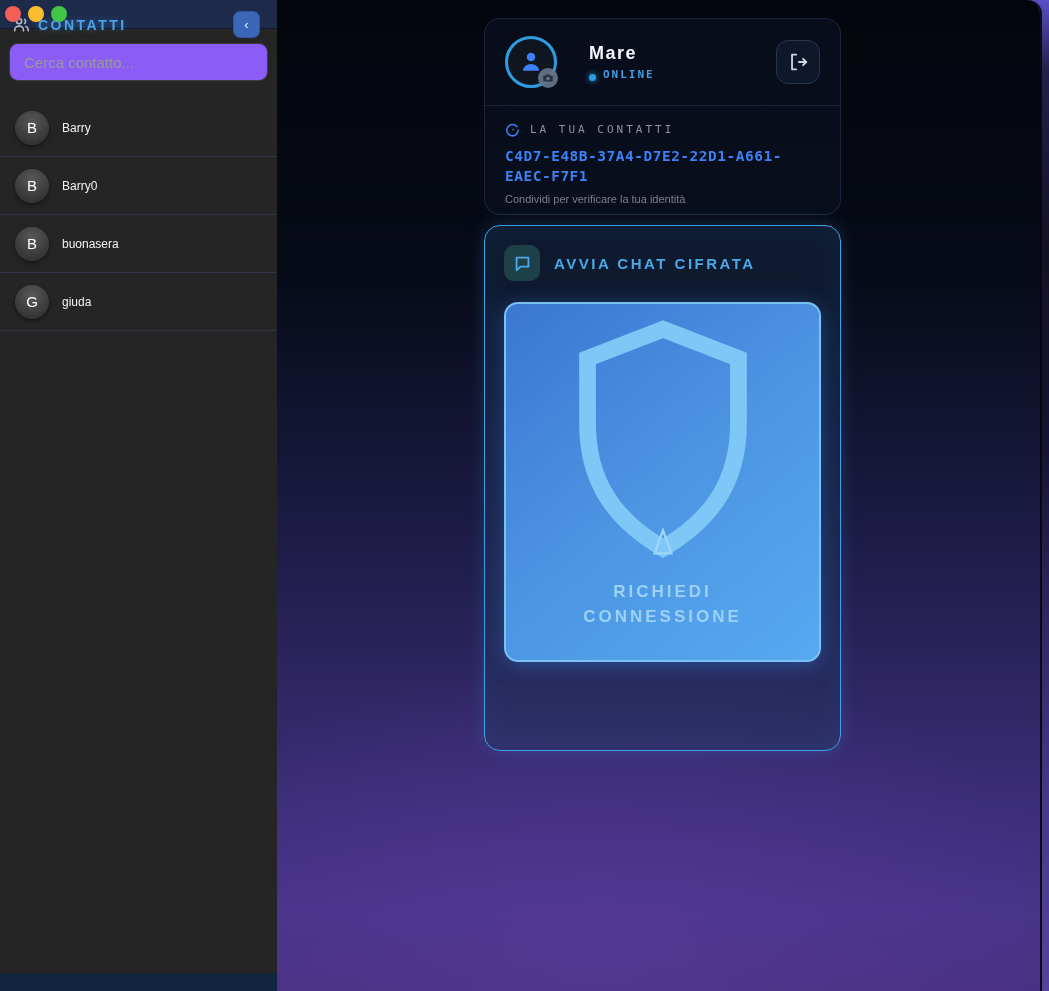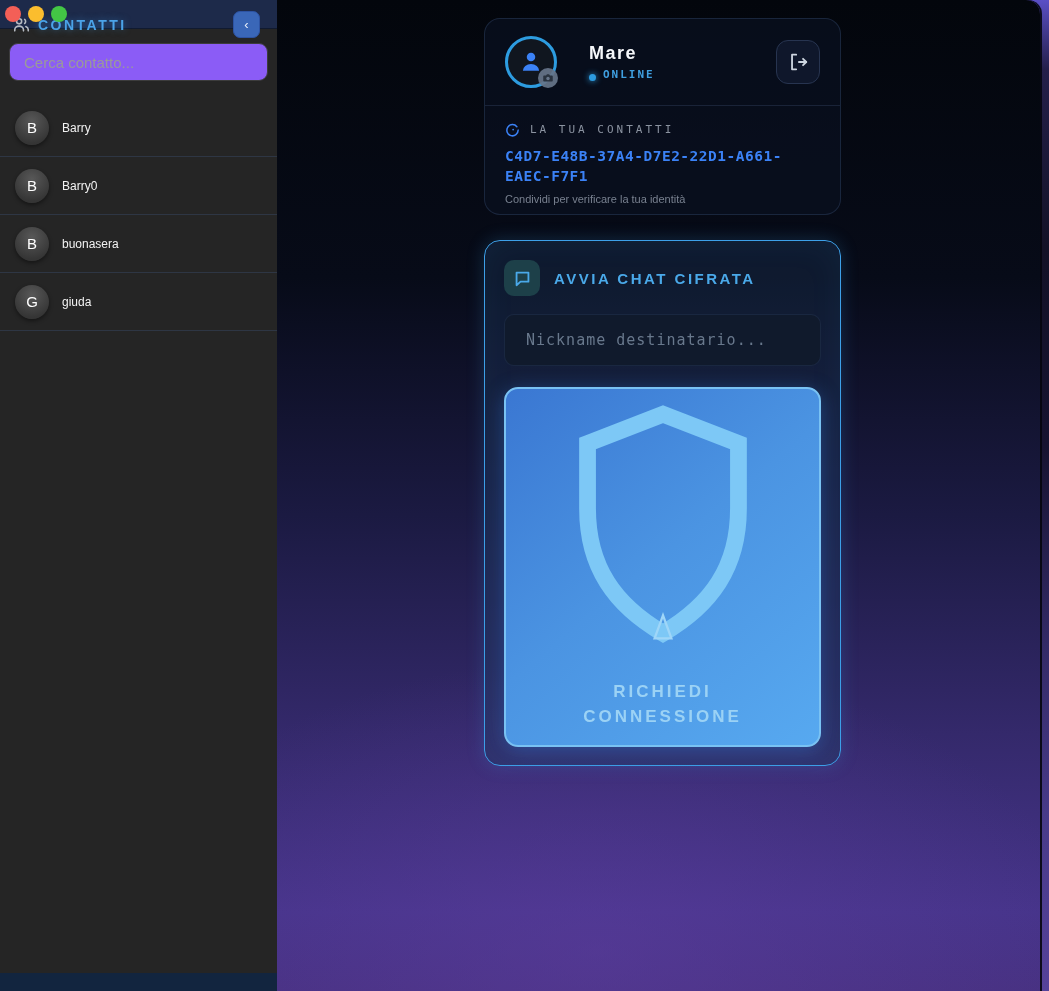--- a/index.html
+++ b/index.html
@@ -70,38 +70,38 @@
     display:flex; align-items:center; justify-content:center; }
   .profile-bottom { padding:16px 20px 0 20px; }
   .fp-head { display:flex; align-items:center; }
   .fp-label { margin-left:10px; color:#8b93a0; font-family:"DejaVu Sans Mono",monospace;
     font-size:11px; letter-spacing:3px; }
   .fp-hash { margin-top:9px; color:#3b82f6; font-family:"DejaVu Sans Mono",monospace;
     font-weight:bold; font-size:14.5px; line-height:20px; letter-spacing:.5px; word-break:normal; }
   .fp-hint { margin-top:7px; color:#78808f; font-size:11px; }
 
   
-  .chat-card { margin-top:25px; height:526px; border-radius:16px; padding:19px;
+  .chat-card { margin-top:10px; height:526px; border-radius:16px; padding:19px;
     border:1.5px solid #3da0e8; background:rgba(28,52,88,.38);
     box-shadow:0 0 18px rgba(61,160,232,.22), inset 0 0 34px rgba(61,160,232,.07); }
   .chat-head { display:flex; align-items:center; }
   .chat-icon-box { width:36px; height:36px; border-radius:10px; background:#1d4049;
     display:flex; align-items:center; justify-content:center; flex:none; }
   .chat-title { margin-left:14px; color:#4aa9e9; font-size:15px; font-weight:bold;
     letter-spacing:2.5px; }
   .nick-input { margin-top:18px; width:100%; height:52px; border-radius:10px;
     background:rgba(16,26,43,.92); border:1px solid rgba(40,60,95,.4);
     color:#cfd8e6; font-family:"DejaVu Sans Mono",monospace; font-size:15px;
     letter-spacing:1px; padding:0 21px; outline:none; }
   .nick-input::placeholder { color:#68788c; }
   .connect-btn { margin-top:21px; width:100%; height:360px; border-radius:14px;
     border:2px solid #79c2f3; cursor:pointer;
     background:linear-gradient(140deg,#3a77d2 0%,#4b94e2 48%,#57a9f0 100%);
     box-shadow:0 4px 20px rgba(50,120,210,.45);
-    display:flex; flex-direction:column; align-items:center; justify-content:flex-start;gap:15px; }
+    display:flex; flex-direction:column; align-items:center; justify-content:flex-start; }
   .connect-label { margin-top:14px; color:#9bd2f5; font-size:17px; font-weight:bold;
     letter-spacing:3px; text-align:center; line-height:1.45; max-width:230px; }
 
   svg { display:block; }
 </style>
 </head>
 <body>
 
 <div id="app">
 
@@ -204,21 +204,20 @@
 
       <div class="chat-card">
         <div class="chat-head">
           <div class="chat-icon-box">
             <svg width="19" height="19" viewBox="0 0 24 24" fill="none" stroke="#4aa9e9" stroke-width="2.3" stroke-linejoin="round">
               <path d="M4.5 4.5 H19.5 V16 H9.5 L4.5 20.5 Z"></path>
             </svg>
           </div>
           <div class="chat-title">AVVIA CHAT CIFRATA</div>
         </div>
-        <input class="nick-input" type="text" placeholder="Nickname destinatario..." style="">
         <div class="connect-btn">
           <svg width="220" height="262" viewBox="0 0 200 250" fill="none">
             <path d="M28 52 L100 24 L172 52 L172 114 C172 170 146 206 100 233 C54 206 28 170 28 114 Z" stroke="#7dc8f6" stroke-width="16" stroke-linejoin="miter"></path>
             <path d="M100 216 L92 238 L108 238 Z" stroke="#9fd6f8" stroke-width="2.2" fill="none"></path>
           </svg>
           <div class="connect-label">RICHIEDI CONNESSIONE</div>
         </div>
       </div>
 
     </div>

